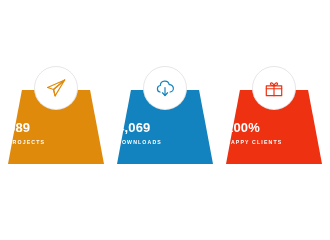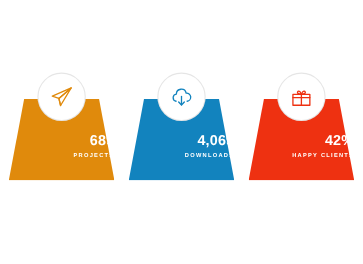--- a/index.html
+++ b/index.html
@@ -37,21 +37,21 @@
     height: 74px;
     clip-path: polygon(14.5% 0%, 85.5% 0%, 100% 100%, 0% 100%);
   }
 
   .card-content {
     position: absolute;
     left: 0;
     top: 30px;
     width: 96px;
     height: 74px;
-    text-align: right;
+    text-align: left;
   }
 
   .stat-value {
     position: absolute;
     left: 0;
     top: 31px;
     width: 96px;
     color: #ffffff;
     font-size: 13px;
     font-weight: bold;
@@ -152,18 +152,18 @@
         <svg viewBox="0 0 24 24" fill="none" stroke="#EE3111" stroke-width="1.3" stroke-linecap="round" stroke-linejoin="round">
           <rect x="3.6" y="9.6" width="16.8" height="10.8"></rect>
           <path d="M3.6 12.8 L20.4 12.8"></path>
           <path d="M12 9.6 L12 20.4"></path>
           <path d="M12 9.4 C12 9.4 9.8 9.6 8.6 8.6 C7.6 7.8 8.2 6.2 9.6 6.4 C11.0 6.6 12 9.4 12 9.4 Z"></path>
           <path d="M12 9.4 C12 9.4 14.2 9.6 15.4 8.6 C16.4 7.8 15.8 6.2 14.4 6.4 C13.0 6.6 12 9.4 12 9.4 Z"></path>
         </svg>
       </span>
     </div>
     <div class="card-content">
-      <div class="stat-value">42%</div>
+      <div class="stat-value">100%</div>
       <div class="stat-label">HAPPY CLIENTS</div>
     </div>
   </div>
 
 </div>
 
 </body></html>

